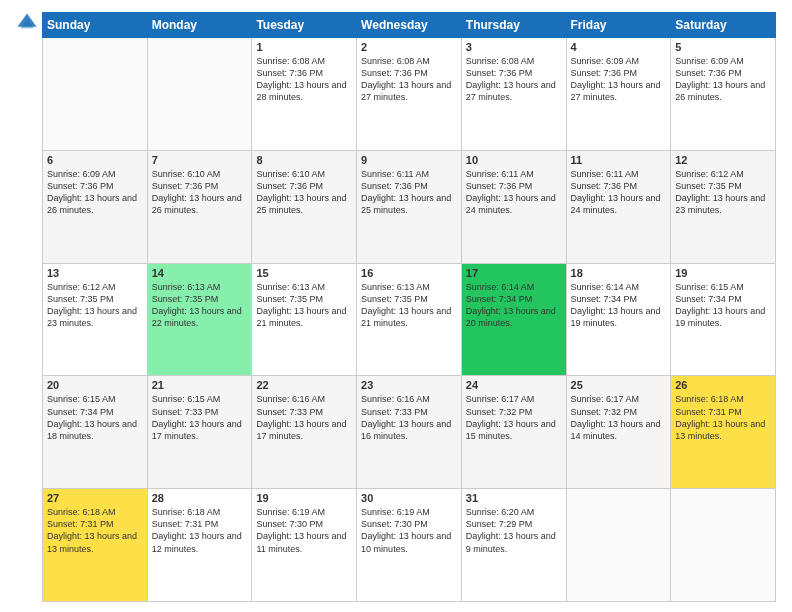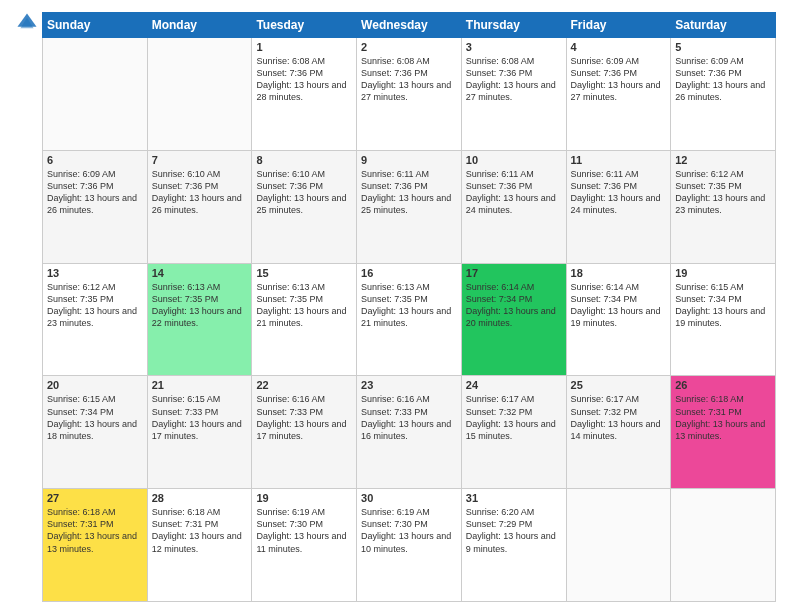--- a/index.html
+++ b/index.html
@@ -288,21 +288,21 @@
             <div class="cell-info" style="white-space: pre-line;">Sunrise: 6:17 AM
 Sunset: 7:32 PM
 Daylight: 13 hours and 15 minutes.</div>
           </td>
           <td style="background-color: rgb(245, 245, 245);">
             <div class="day-num">25</div>
             <div class="cell-info" style="white-space: pre-line;">Sunrise: 6:17 AM
 Sunset: 7:32 PM
 Daylight: 13 hours and 14 minutes.</div>
           </td>
-          <td style="background-color: #ec4899;">
+          <td style="background-color: #fde047;">
             <div class="day-num">26</div>
             <div class="cell-info" style="white-space: pre-line;">Sunrise: 6:18 AM
 Sunset: 7:31 PM
 Daylight: 13 hours and 13 minutes.</div>
           </td>
         </tr>
         <tr>
           <td style="background-color: #fde047;">
             <div class="day-num">27</div>
             <div class="cell-info" style="white-space: pre-line;">Sunrise: 6:18 AM

